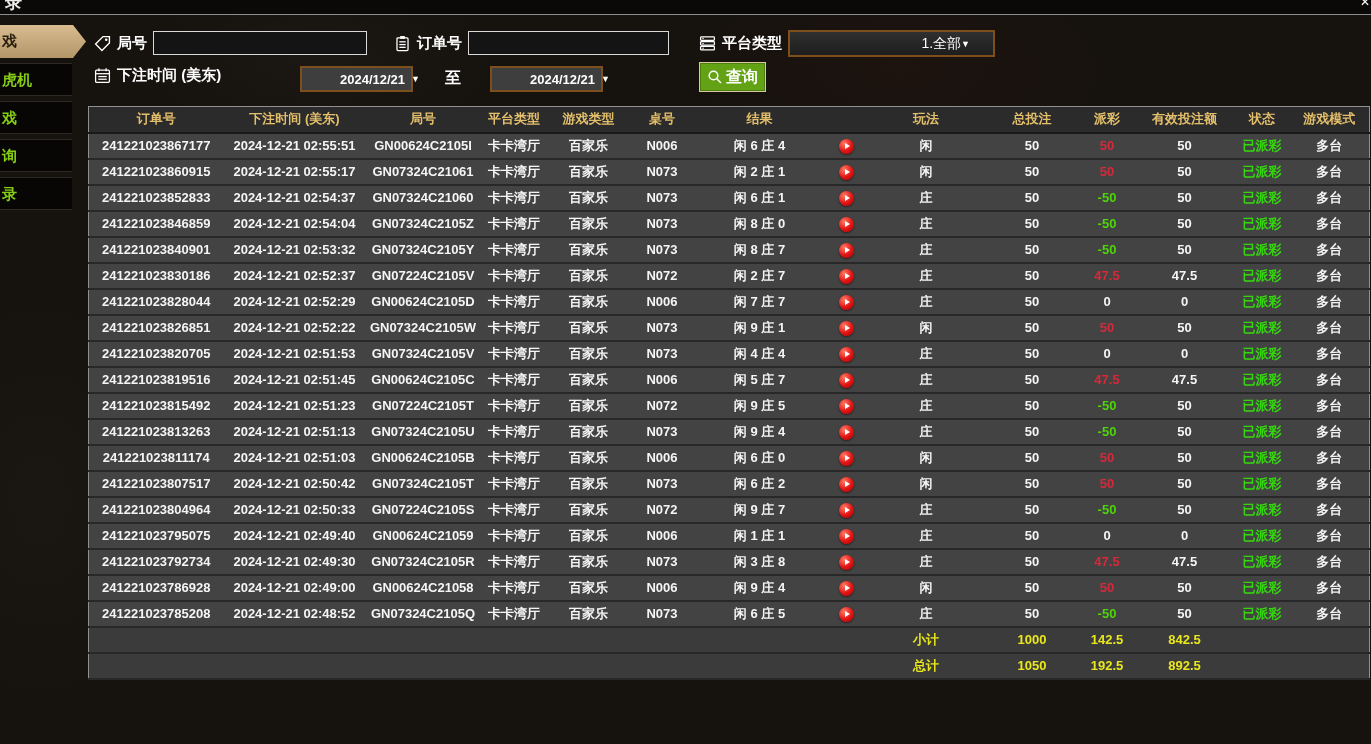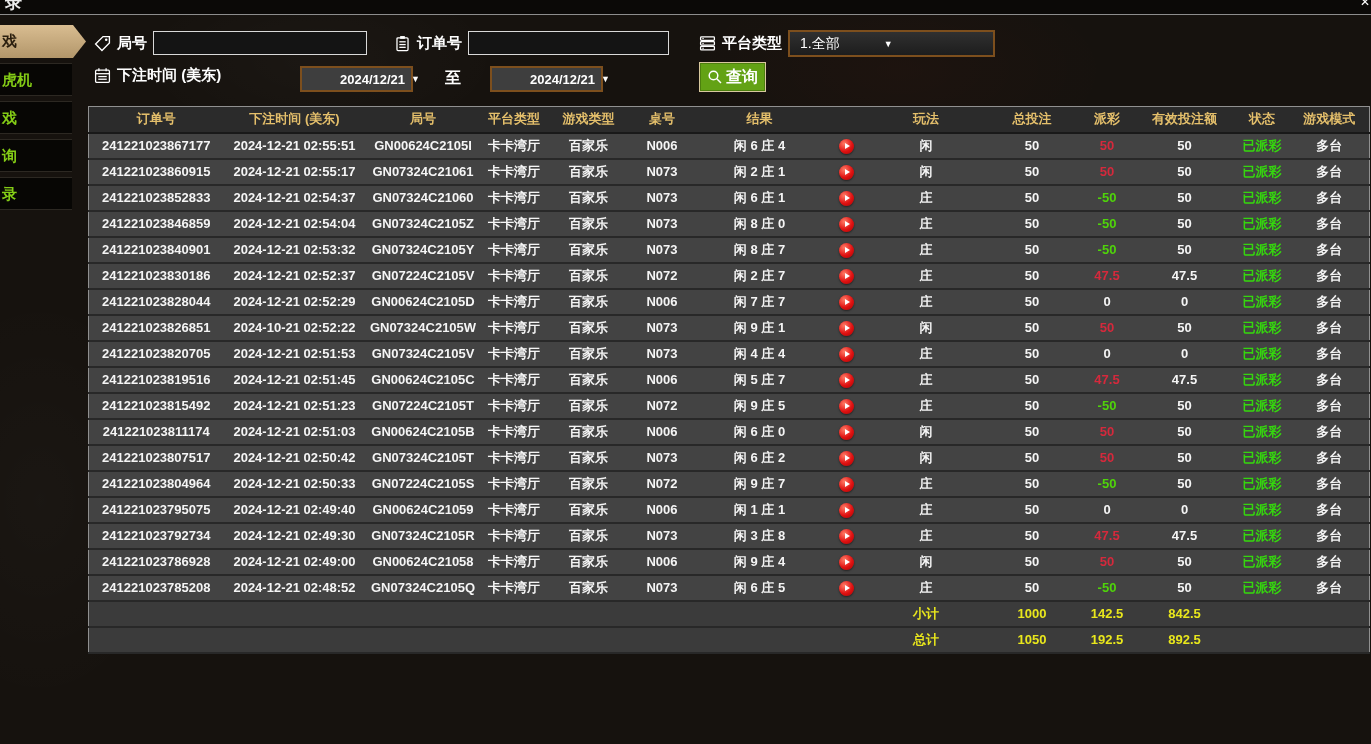--- a/index.html
+++ b/index.html
@@ -38,21 +38,21 @@
   
   .filters{ position:absolute; left:88px; top:15px; width:1283px; height:92px; z-index:4;}
   .fgroup{ position:absolute; display:flex; align-items:center; gap:6px; }
   .flabel{ color:#ffffff; font-size:15px; font-weight:bold; white-space:nowrap;}
   .ficon{ width:17px; height:17px; flex:0 0 auto; }
   .ficon svg{ width:17px; height:17px; display:block;}
   .tinput{ background:#141414; border:1px solid #d9d9d9; height:24px; color:#fff;
     font-size:13px; padding:0 6px; outline:none; font-family:inherit;}
   .dropdown{ background:linear-gradient(#303030,#1d1d1d); border:2px solid #7d4f1d;
     color:#fff; display:flex; align-items:center; cursor:pointer;padding-left:47px;}
-  .platform-dd{ width:207px; height:27px; justify-content:flex-start; padding:0 10px; font-size:14px;gap:44px;}
+  .platform-dd{ width:207px; height:27px; justify-content:flex-end; padding:0 23px; font-size:14px;}
   .date-dd{ width:113px; height:26px; justify-content:center; gap:6px;
     font-size:13px; font-weight:bold; background:#3e3e3e;}
   .dd-arrow{ font-size:9px; color:#fff;}
   .to-label{ color:#fff; font-size:16px; font-weight:bold;}
   .search-btn{ display:flex; align-items:center; gap:3px; height:30px; padding:0 7px;
     background:#63a215; border:1px solid #d8c89e; box-shadow:inset 0 0 0 1px #4c7f0e;
     color:#fff; font-size:16px; font-weight:bold; cursor:pointer; font-family:inherit;}
   .search-btn svg{ width:16px; height:16px;}
 
   
@@ -324,21 +324,21 @@
           <td><span class="play"></span></td>
           <td>庄</td>
           <td>50</td>
           <td class="zero">0</td>
           <td>0</td>
           <td class="status">已派彩</td>
           <td>多台</td>
         </tr>
         <tr>
           <td>241221023826851</td>
-          <td>2024-10-21 02:52:22</td>
+          <td>2024-12-21 02:52:22</td>
           <td>GN07324C2105W</td>
           <td>卡卡湾厅</td>
           <td>百家乐</td>
           <td>N073</td>
           <td>闲 9 庄 1</td>
           <td><span class="play"></span></td>
           <td>闲</td>
           <td>50</td>
           <td class="pos">50</td>
           <td>50</td>
@@ -378,20 +378,36 @@
           <td>多台</td>
         </tr>
         <tr>
           <td>241221023815492</td>
           <td>2024-12-21 02:51:23</td>
           <td>GN07224C2105T</td>
           <td>卡卡湾厅</td>
           <td>百家乐</td>
           <td>N072</td>
           <td>闲 9 庄 5</td>
+          <td><span class="play"></span></td>
+          <td>庄</td>
+          <td>50</td>
+          <td class="neg">-50</td>
+          <td>50</td>
+          <td class="status">已派彩</td>
+          <td>多台</td>
+        </tr>
+        <tr>
+          <td>241221023813263</td>
+          <td>2024-12-21 02:51:13</td>
+          <td>GN07324C2105U</td>
+          <td>卡卡湾厅</td>
+          <td>百家乐</td>
+          <td>N073</td>
+          <td>闲 9 庄 4</td>
           <td><span class="play"></span></td>
           <td>庄</td>
           <td>50</td>
           <td class="neg">-50</td>
           <td>50</td>
           <td class="status">已派彩</td>
           <td>多台</td>
         </tr>
         <tr>
           <td>241221023811174</td>

